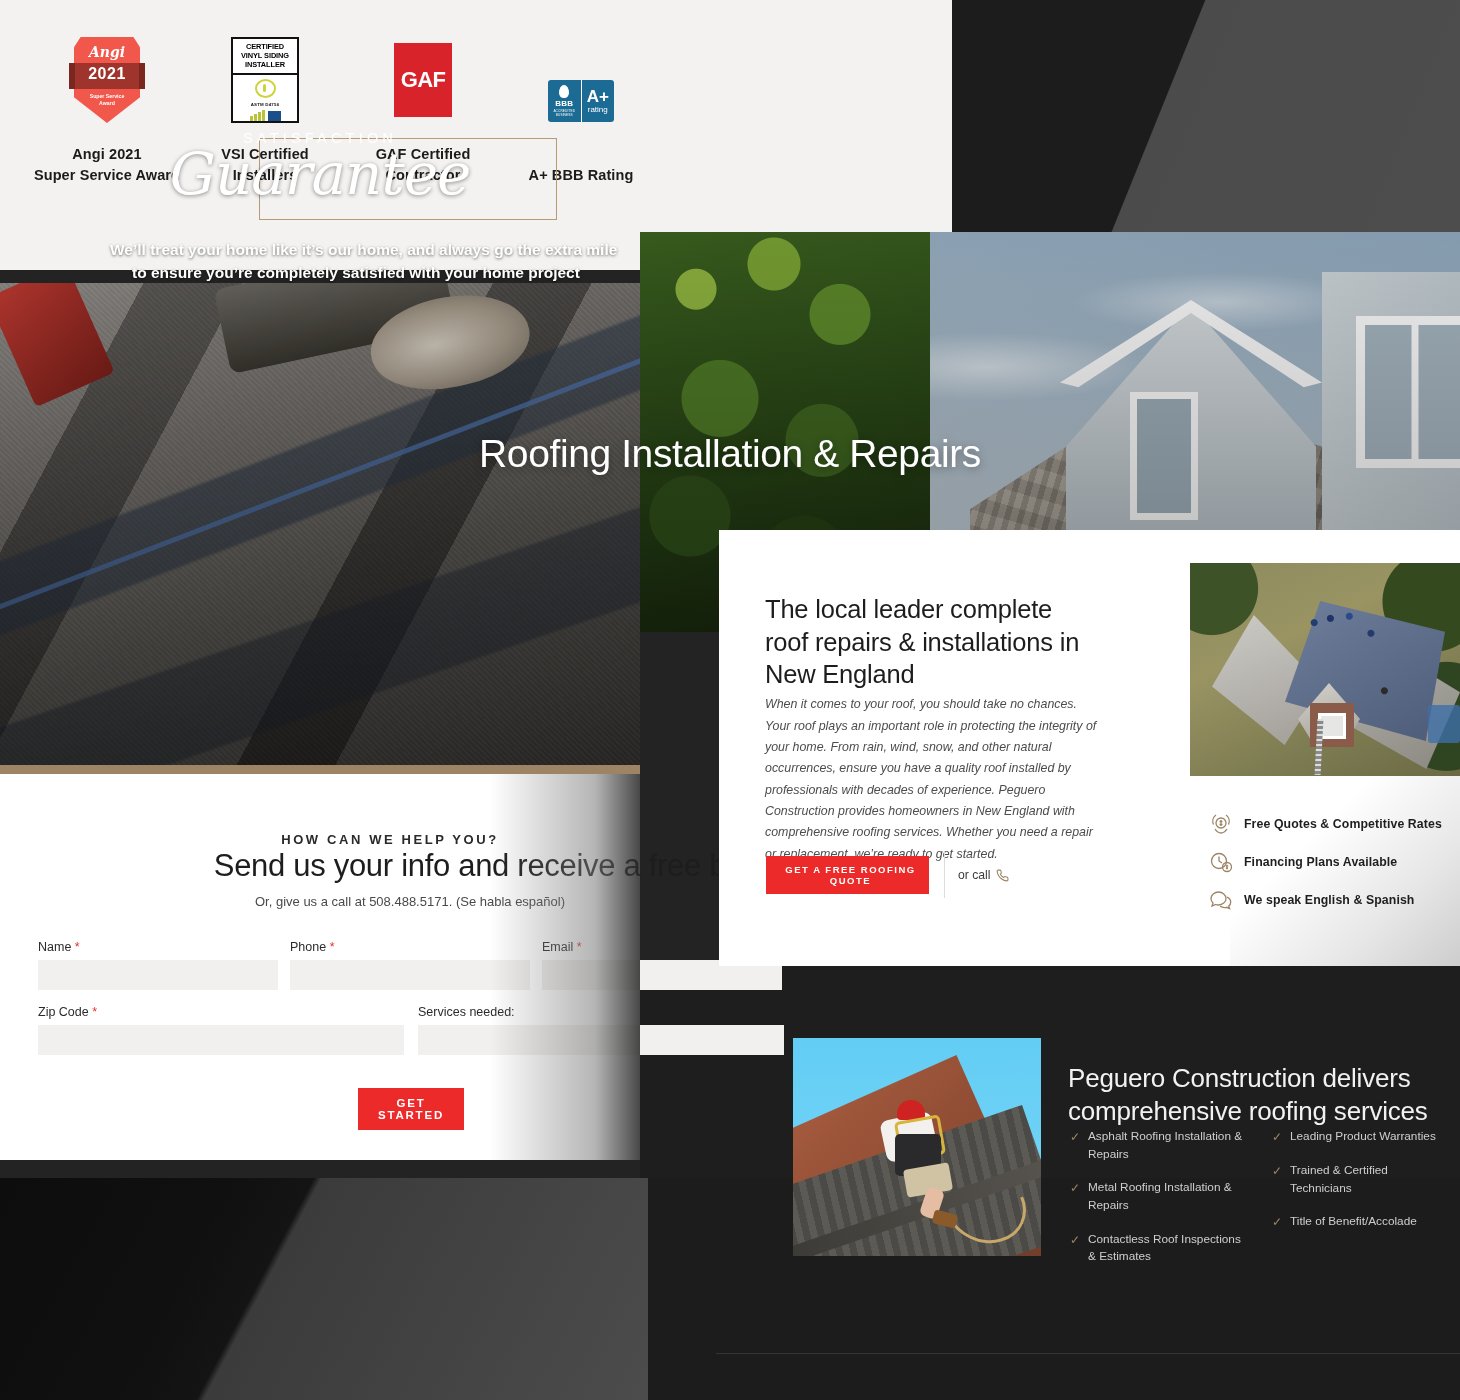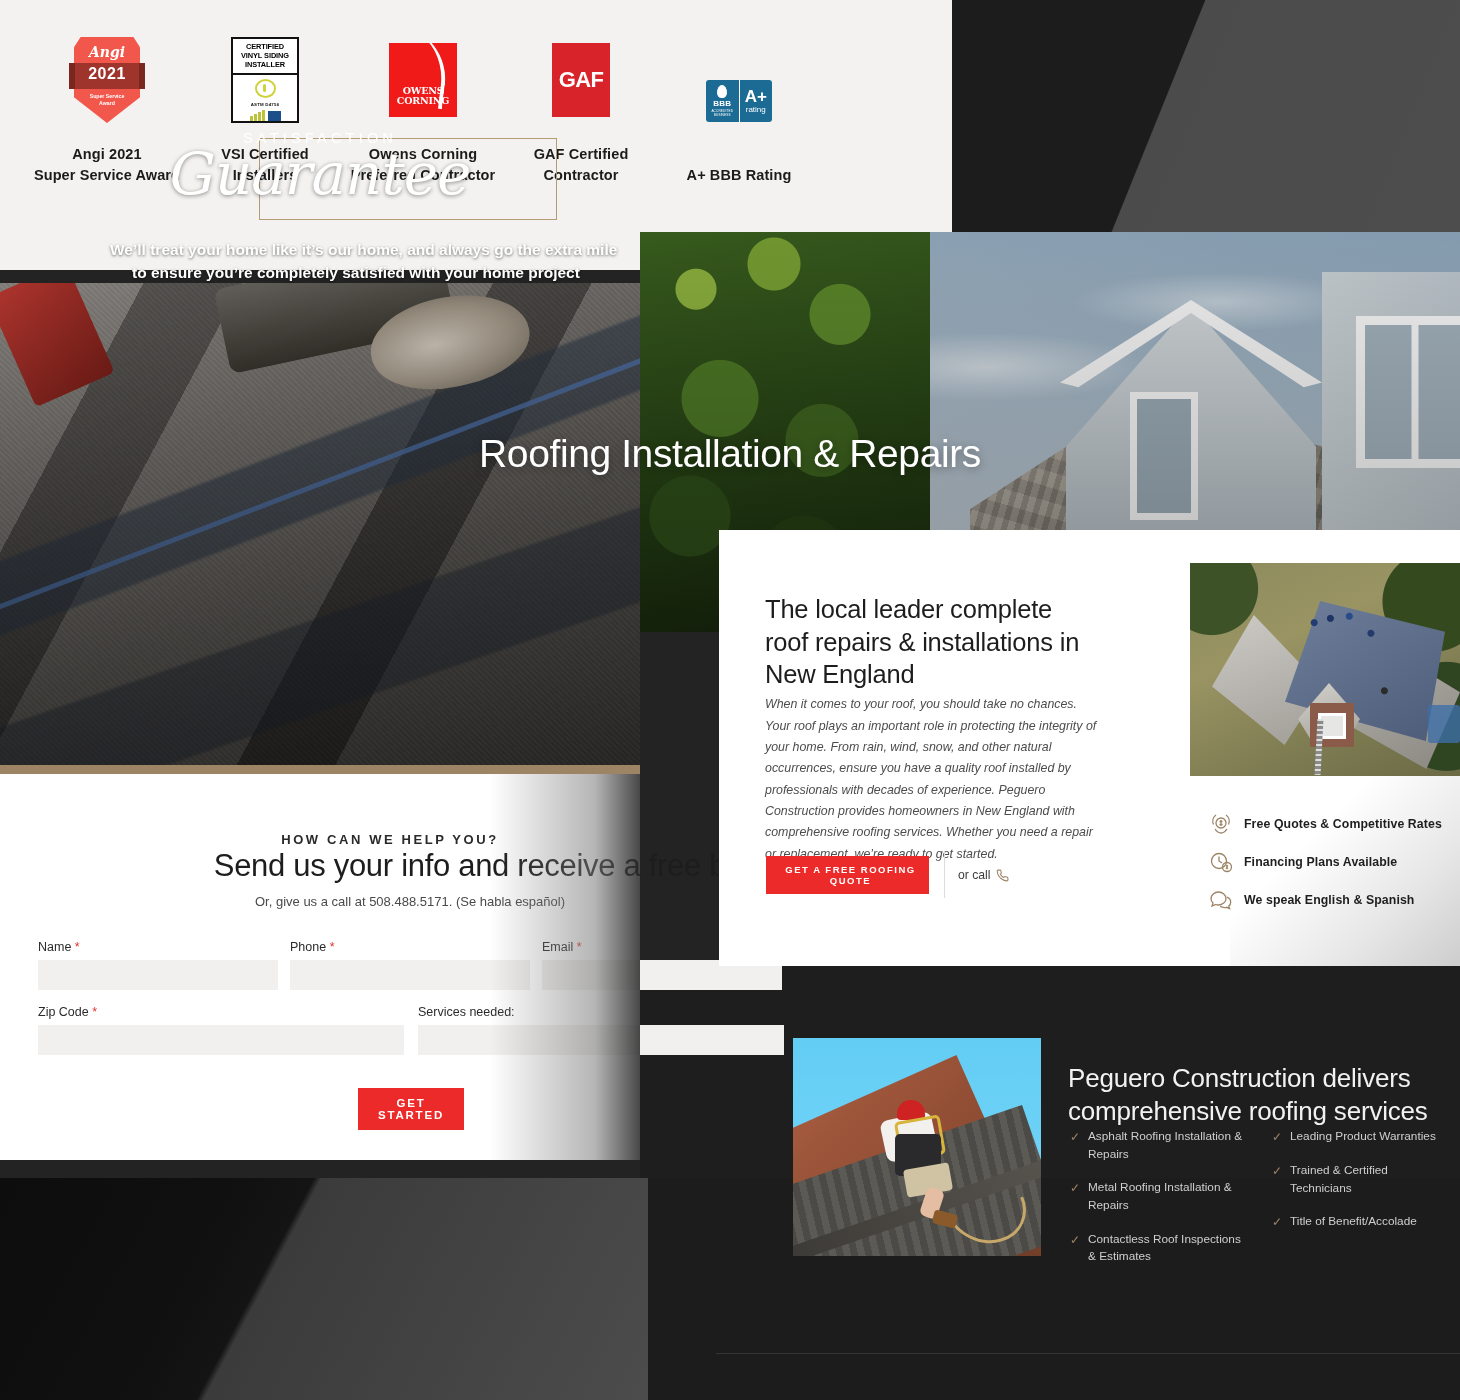--- a/index.html
+++ b/index.html
@@ -388,35 +388,20 @@
               <span class="vsi-mark"></span>
             </div>
           </div>
         </div>
         <div class="badge-label">
           <span>VSI Certified</span><br>
           <span>Installers</span>
         </div>
       </div>
 
-      <div class="badge-cell">
-        <div class="badge-art">
-          <div class="oc">
-            <div class="oc-swoosh"></div>
-            <div class="oc-txt">
-              <span>OWENS</span><br>
-              <span>CORNING</span>
-            </div>
-          </div>
-        </div>
-        <div class="badge-label">
-          <span>Owens Corning</span><br>
-          <span>Preferred Contractor</span>
-        </div>
-      </div>
 
       <div class="badge-cell">
         <div class="badge-art">
           <div class="gaf">
               <span>GAF</span>
             </div>
         </div>
         <div class="badge-label">
           <span>GAF Certified</span><br>
           <span>Contractor</span>

